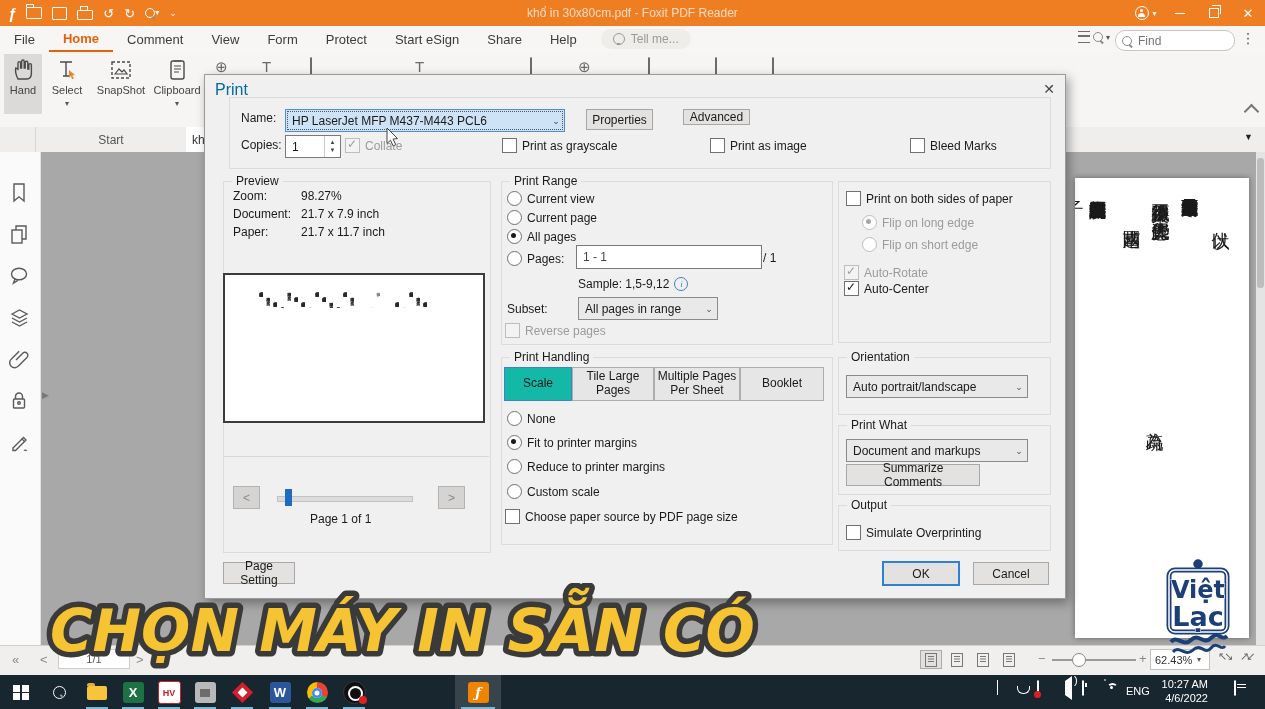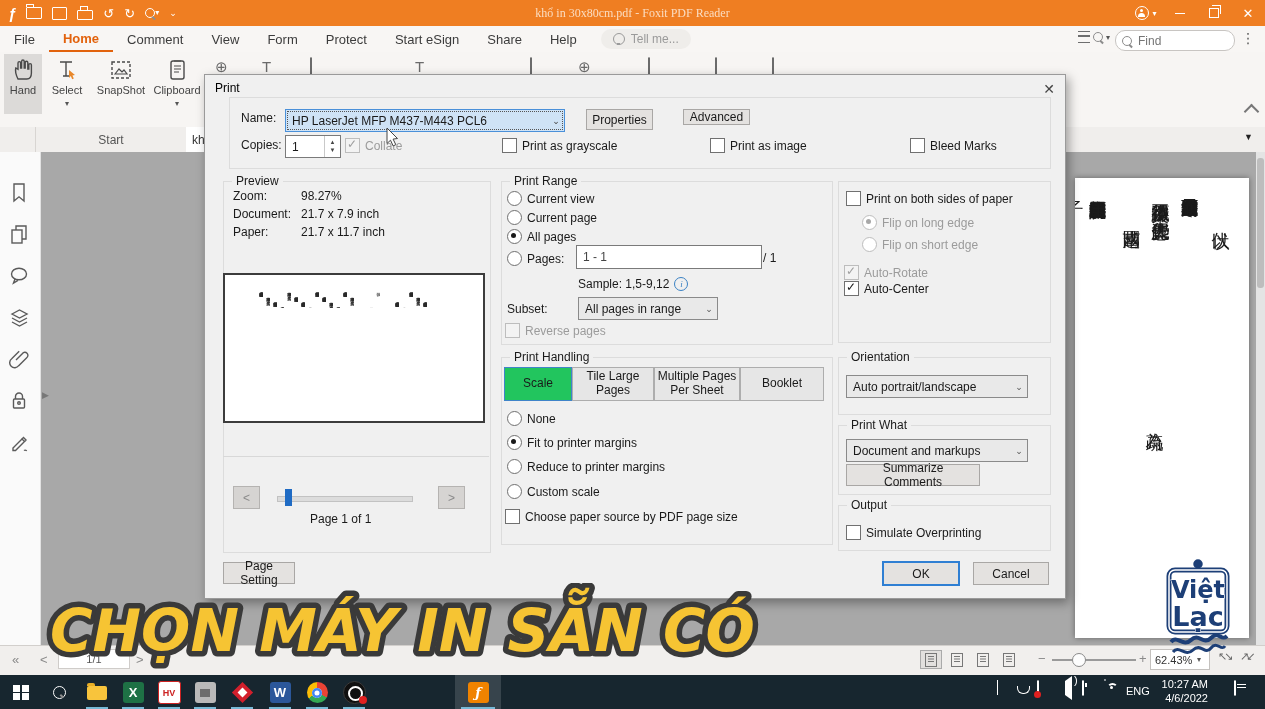--- a/index.html
+++ b/index.html
@@ -9,21 +9,21 @@
 
   
   #titlebar{left:0;top:0;width:1265px;height:26px;background:#ef7e22;display:flex;align-items:center;}
   #qat{display:flex;align-items:center;gap:10px;padding-left:8px;}
   .qicon{color:#fff;font-size:13px;line-height:1;display:inline-flex;align-items:center;}
   .ic-box{width:13px;height:11px;border:1.5px solid #fff;border-radius:1px;}
   .ic-folder{width:14px;height:10px;border:1.5px solid #fff;border-radius:1px;position:relative;}
   .ic-folder::before{content:"";position:absolute;left:-1px;top:-4px;width:6px;height:2px;border:1.5px solid #fff;border-bottom:none;border-radius:1px 1px 0 0;}
   .ic-print{width:14px;height:8px;border:1.5px solid #fff;border-radius:1px;position:relative;margin-top:3px;}
   .ic-print::before{content:"";position:absolute;left:2px;top:-5px;width:6px;height:3px;border:1.5px solid #fff;border-bottom:none;}
-  #wintitle{position:absolute;left:0;right:0;text-align:center;color:#fbdcc0;font-size:12px;pointer-events:none;font-family:Liberation Serif, serif;}
+  #wintitle{position:absolute;left:0;right:0;text-align:center;color:#fbdcc0;font-size:12px;pointer-events:none;}
   #wincontrols{position:absolute;right:0;top:0;height:26px;display:flex;align-items:center;gap:0;}
   .wbtn{width:34px;height:26px;display:flex;align-items:center;justify-content:center;color:#fff;font-size:13px;}
   .ic-min{width:10px;height:0;border-top:1.5px solid #fff;}
   .ic-restore{width:8px;height:8px;border:1.2px solid #fff;position:relative;}
   .ic-restore::before{content:"";position:absolute;left:2px;top:-4px;width:8px;height:8px;border:1.2px solid #fff;border-left:none;border-bottom:none;}
   .ic-user{width:12px;height:12px;border:1.3px solid #fff;border-radius:50%;position:relative;}
   .ic-user::before{content:"";position:absolute;left:3.5px;top:2px;width:3px;height:3px;border-radius:50%;background:#fff;}
   .ic-user::after{content:"";position:absolute;left:1.5px;top:6px;width:7px;height:4px;border-radius:4px 4px 0 0;background:#fff;}
 
   
@@ -75,21 +75,21 @@
   #pdfcols span:nth-child(3){left:47px;top:38px;}
   #pdfcols span:nth-child(4){left:76px;top:12px;}
   #pdfcols span:nth-child(5){left:70px;top:240px;}
   #pdfcols span:nth-child(6){left:106px;top:8px;font-size:17px;}
   #pdfcols span:nth-child(7){left:136px;top:40px;}
   #vscroll{position:absolute;left:1256px;top:152px;width:9px;height:493px;background:#e4e4e4;}
   #vthumb{position:absolute;left:1257px;top:158px;width:7px;height:130px;background:#bdbdbd;border-radius:3px;}
 
   
   #dialog{left:204px;top:74px;width:860px;height:523px;background:#f0f0f0;border:1px solid #9a9a9a;box-shadow:3px 4px 10px rgba(0,0,0,.35);}
-  #dlg-title{position:absolute;left:10px;top:6px;font-size:12px;color:#000000;}
+  #dlg-title{position:absolute;left:10px;top:6px;font-size:16px;color:#0369a1;}
   #dlg-close{position:absolute;right:10px;top:6px;color:#444;font-size:14px;}
   .grp{position:absolute;border:1px solid #dcdcdc;}
   .grp-label{position:absolute;top:-8px;left:8px;background:#f0f0f0;padding:0 4px;font-size:12px;color:#1a1a1a;}
   .drow{position:absolute;display:flex;align-items:center;gap:5px;font-size:12px;white-space:nowrap;}
   .btn{position:absolute;background:#e4e2e0;border:1px solid #a9a7a5;font-size:12px;color:#1a1a1a;display:flex;align-items:center;justify-content:center;font-family:"Liberation Sans",sans-serif;}
   .btn.blue-focus{border:1px solid #2f7fd3;box-shadow:0 0 0 1px #2f7fd3;}
   .chk{width:13px;height:13px;border:1px solid #707070;background:#fff;display:inline-block;position:relative;flex:none;}
   .chk.checked::after{content:"✓";position:absolute;left:1px;top:-2px;font-size:12px;color:#1a1a1a;}
   .chk.dis{border-color:#bdbdbd;background:#f3f3f3;}
   .chk.dis.checked::after{color:#a0a0a0;}
@@ -101,21 +101,21 @@
   .combo{position:absolute;border:1px solid #8a8a8a;background:#e9e9e9;display:flex;align-items:center;font-size:12px;}
   .combo .cval{flex:1;padding-left:6px;overflow:hidden;white-space:nowrap;}
   .combo .carr{width:16px;text-align:center;color:#555;font-size:9px;}
   #printer-combo{background:#cfe3f6;border:1px solid #4a90d9;outline:1px dotted #555;outline-offset:-3px;}
   #printer-combo .carr{color:#444;}
   .tinput{position:absolute;border:1px solid #7a7a7a;background:#fff;font-size:12px;padding-left:6px;font-family:"Liberation Sans",sans-serif;color:#444;outline:none;}
   .spinner{position:absolute;border:1px solid #7a7a7a;background:#fff;display:flex;}
   .spinner .sval{flex:1;padding-left:6px;font-size:12px;display:flex;align-items:center;}
   .spinner .sarrows{width:15px;border-left:1px solid #c9c9c9;display:flex;flex-direction:column;align-items:center;justify-content:center;font-size:6px;color:#444;line-height:1.3;}
   .htab{position:absolute;background:#e6e6e6;border:1px solid #adadad;font-size:12px;display:flex;align-items:center;justify-content:center;text-align:center;line-height:1.15;color:#1a1a1a;}
-  .htab.active{background:#22c55e;border:1px solid #3f84c9;}
+  .htab.active{background:#14b8a6;border:1px solid #3f84c9;}
   .info-ic{width:12px;height:12px;border:1.2px solid #3b82c4;border-radius:50%;color:#3b82c4;font-size:9px;display:inline-flex;align-items:center;justify-content:center;font-style:italic;font-family:"Liberation Serif",serif;}
   #thumb{position:absolute;left:18px;top:198px;width:258px;height:146px;background:#fff;border:2px solid #3c3c3c;overflow:hidden;}
   #minicols{display:flex;gap:3px;padding:14px 0 0 34px;}
   #minicols span{writing-mode:vertical-rl;font-family:"DejaVu Serif",serif;font-size:4px;line-height:1;color:#2a2a2a;max-height:116px;overflow:hidden;}
   #minicols span.sp{width:9px;}
   #pv-sep{position:absolute;left:18px;top:381px;width:266px;height:1px;background:#d8d8d8;}
   .navbtn{position:absolute;width:27px;height:23px;background:#d6d4d2;border:1px solid #b5b3b1;color:#8a8a8a;display:flex;align-items:center;justify-content:center;font-size:12px;}
   #pv-track{position:absolute;left:72px;top:421px;width:134px;height:4px;background:#dcdcdc;border:1px solid #c2c2c2;}
   #pv-handle{position:absolute;left:80px;top:414px;width:7px;height:17px;background:#1f6bc4;}
 

